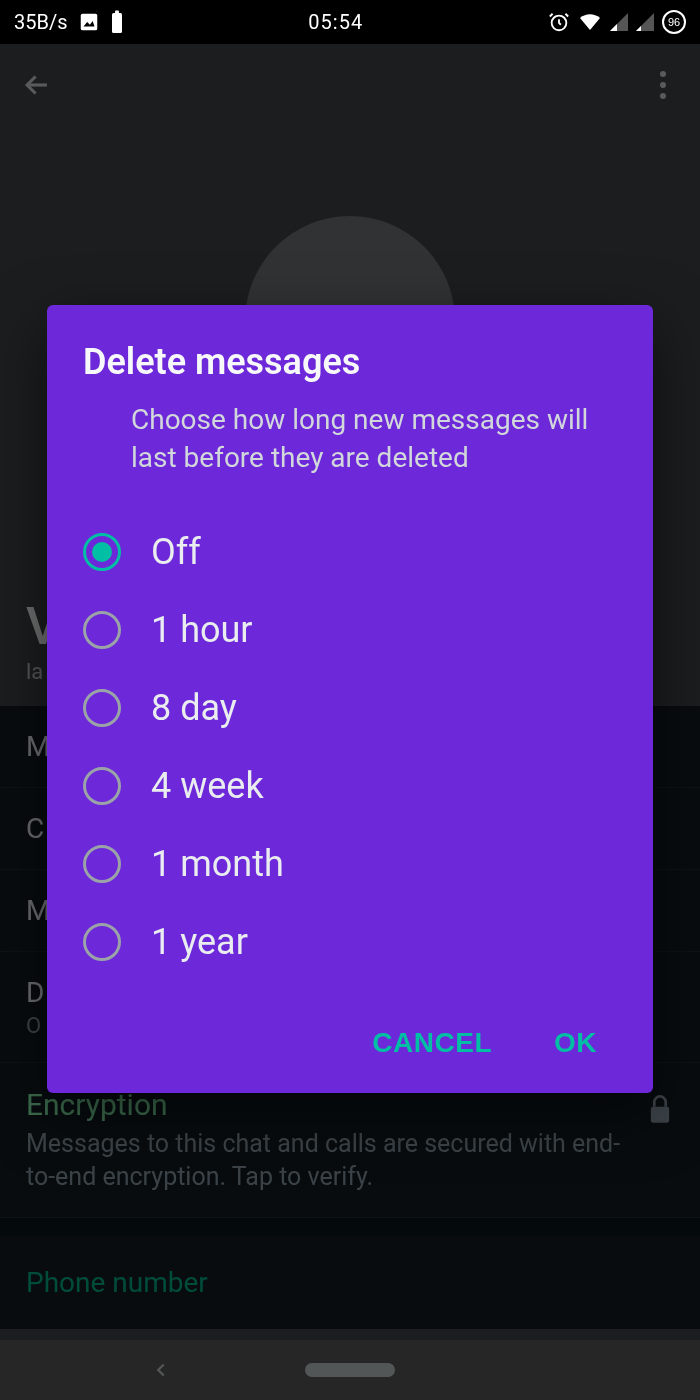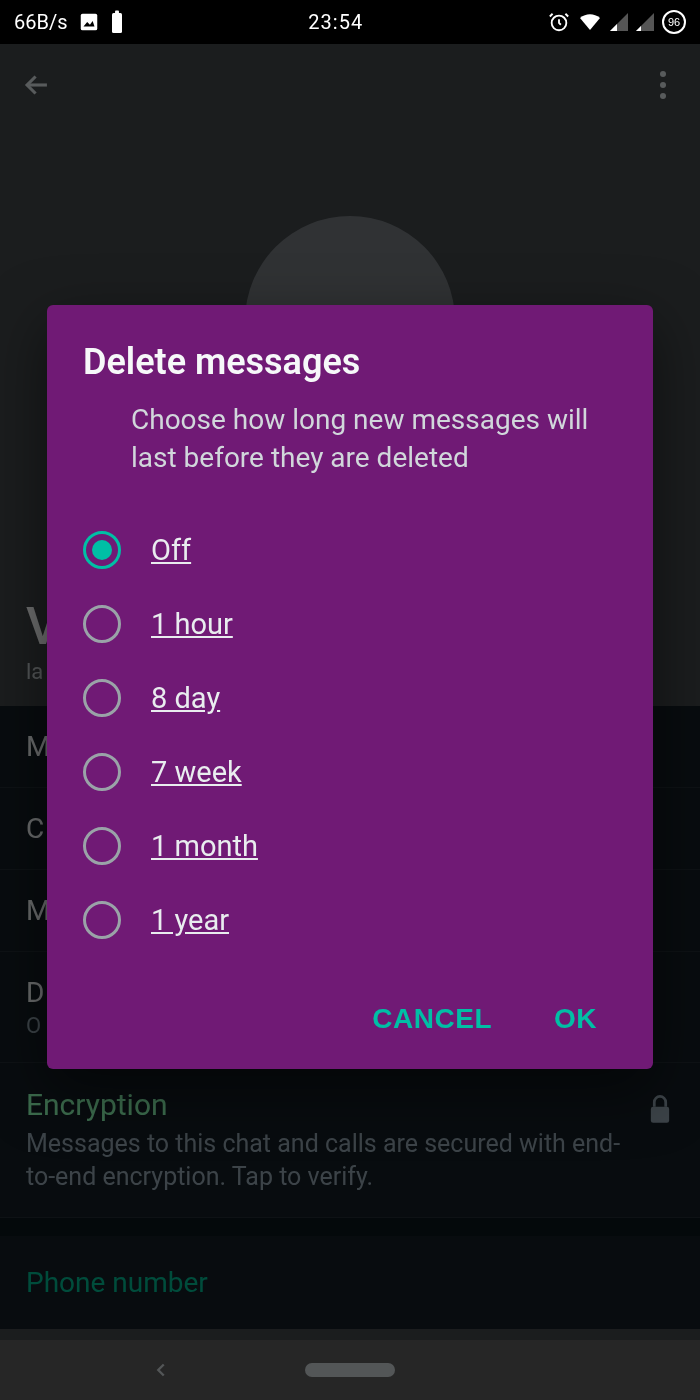--- a/index.html
+++ b/index.html
@@ -34,55 +34,55 @@
 
   
   .navbar { position:absolute; left:0; right:0; bottom:0; height:60px; background:#555; display:flex; align-items:center; justify-content:center; gap:180px; }
   .navbar .pill { width:90px; height:14px; border-radius:8px; background:#b9bfc2; }
   .navbar .nav-back { color:#b9bfc2; position:absolute; left:150px; }
 
   
   .scrim { position:absolute; inset:44px 0 0 0; background:rgba(0,0,0,0.55); }
 
   
-  .dialog { position:absolute; left:47px; right:47px; top:305px; background:#701a75; border-radius:6px; padding: 36px 36px 24px; color:#e9edef; box-shadow:0 20px 60px rgba(0,0,0,0.5); }
+  .dialog { position:absolute; left:47px; right:47px; top:305px; background:#6d28d9; border-radius:6px; padding: 36px 36px 24px; color:#e9edef; box-shadow:0 20px 60px rgba(0,0,0,0.5); }
   .dialog-title { font-size: 36px; font-weight: 600; color:#f6f8f9; }
   .dialog-desc { font-size: 28px; line-height: 1.35; color:#d1d7db; margin-top: 18px; margin-left: 48px; }
   .options { margin-top: 36px; display:flex; flex-direction:column; }
   .option { display:flex; align-items:center; gap: 30px; padding: 18px 0; cursor:pointer; }
   .radio { width:38px; height:38px; border-radius:50%; border:3px solid #9aa3a8; display:flex; align-items:center; justify-content:center; flex-shrink:0; }
   .radio.sel { border-color:#00bfa5; }
   .radio.sel::after { content:""; width:20px; height:20px; border-radius:50%; background:#00bfa5; }
-  .option-label { font-size: 29px; color:#e9edef;text-decoration:underline; }
+  .option-label { font-size: 36px; color:#e9edef; }
   .dialog-actions { display:flex; justify-content:flex-end; gap: 50px; margin-top: 36px; padding-right: 14px; }
   .dlg-btn { background:none; border:none; color:#00bfa5; font-size: 28px; font-weight: 600; letter-spacing: 0.5px; cursor:pointer; padding: 10px 6px; text-align: center; }
 
   
   .watermark { position:absolute; left:50%; top:50%; transform:translate(-58%,-44%) rotate(-90deg); font-size:110px; font-weight:700; color:rgba(200,200,200,0.12); letter-spacing:4px; white-space:nowrap; pointer-events:none; }
 </style>
 </head>
 <body>
 
 <div class="status-bar">
   <div class="status-left">
-    <span>66B/s</span>
+    <span>35B/s</span>
     <span class="ico">
       <svg width="22" height="22" viewBox="0 0 24 24">
           <rect x="3" y="3" width="18" height="18" rx="2" fill="#fff"></rect>
           <polygon points="6,17 10,12 13,15 16,11 18,17" fill="#000"></polygon>
         </svg>
     </span>
     <span class="ico">
       <svg width="14" height="24" viewBox="0 0 14 24">
           <rect x="2" y="3" width="10" height="20" rx="1.5" fill="#fff"></rect>
           <rect x="5" y="0.5" width="4" height="3" rx="1" fill="#fff"></rect>
         </svg>
     </span>
   </div>
-  <div class="status-center">23:54</div>
+  <div class="status-center">05:54</div>
   <div class="status-right">
     <span class="ico">
       <svg width="22" height="22" viewBox="0 0 24 24" fill="none" stroke="#fff" stroke-width="2">
           <circle cx="12" cy="13" r="8"></circle>
           <path d="M12 9v4l2 2"></path>
           <path d="M5 3l-3 3M19 3l3 3"></path>
         </svg>
     </span>
     <span class="ico">
       <svg width="24" height="20" viewBox="0 0 24 20">
@@ -182,21 +182,21 @@
     <label class="option">
       <span class="radio"></span>
       <span class="option-label">1 hour</span>
     </label>
     <label class="option">
       <span class="radio"></span>
       <span class="option-label">8 day</span>
     </label>
     <label class="option">
       <span class="radio"></span>
-      <span class="option-label">7 week</span>
+      <span class="option-label">4 week</span>
     </label>
     <label class="option">
       <span class="radio"></span>
       <span class="option-label">1 month</span>
     </label>
     <label class="option">
       <span class="radio"></span>
       <span class="option-label">1 year</span>
     </label>
   </div>

